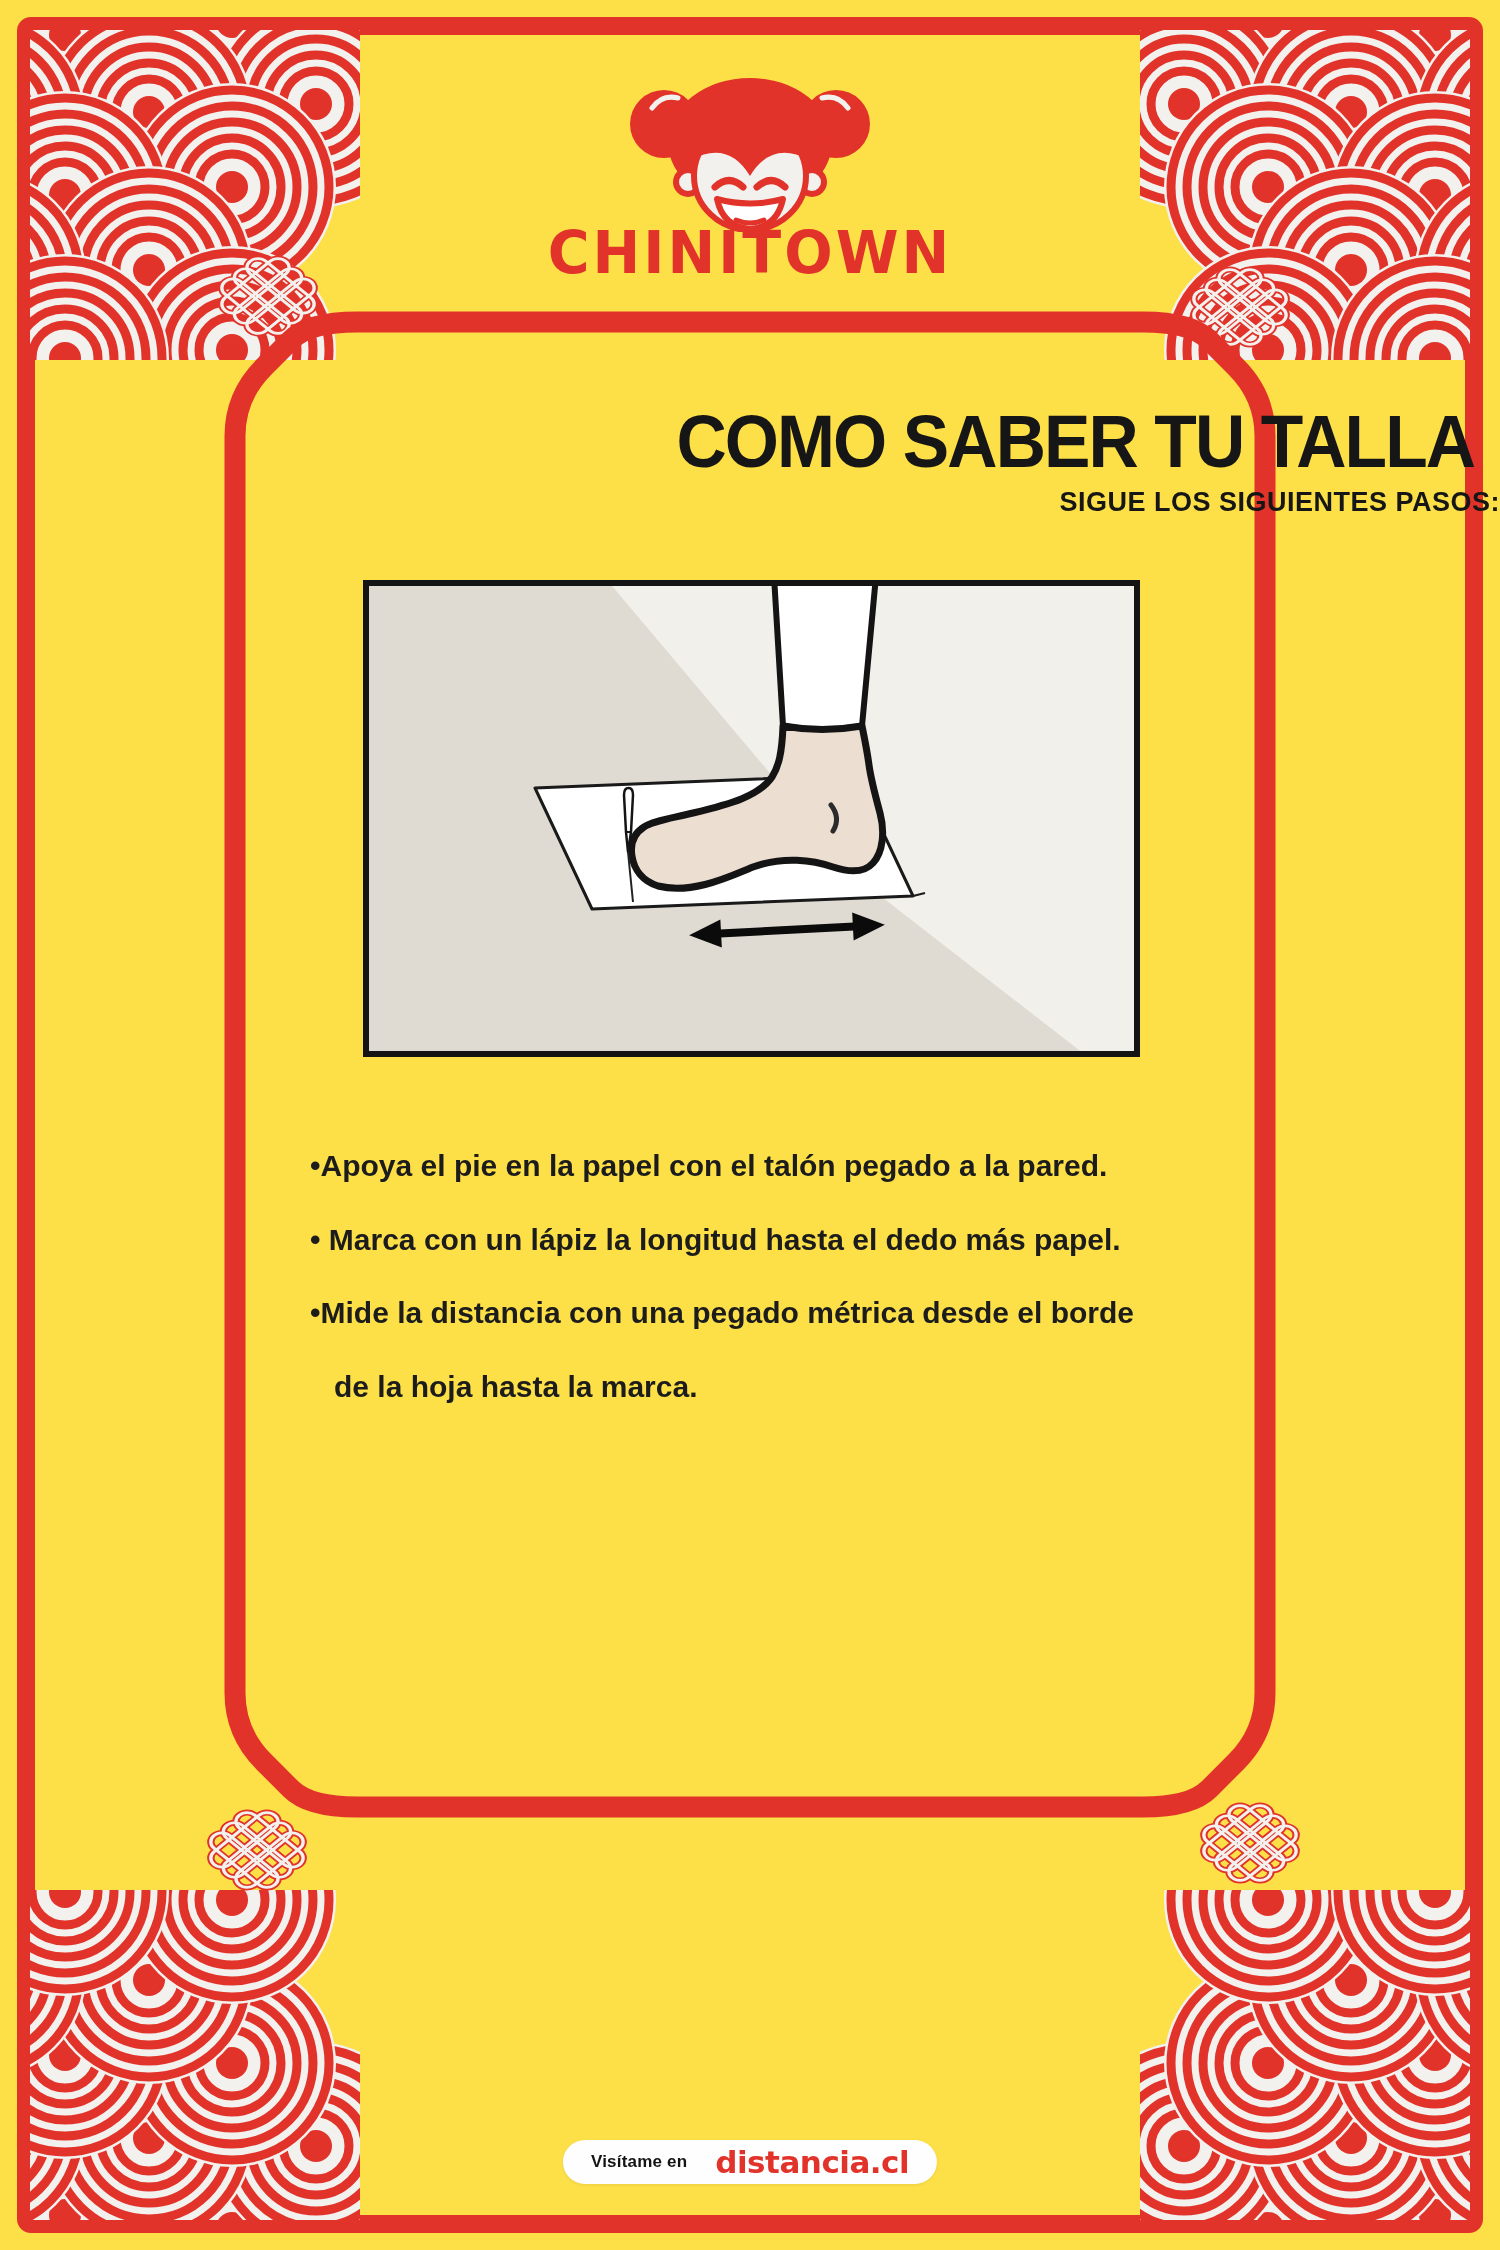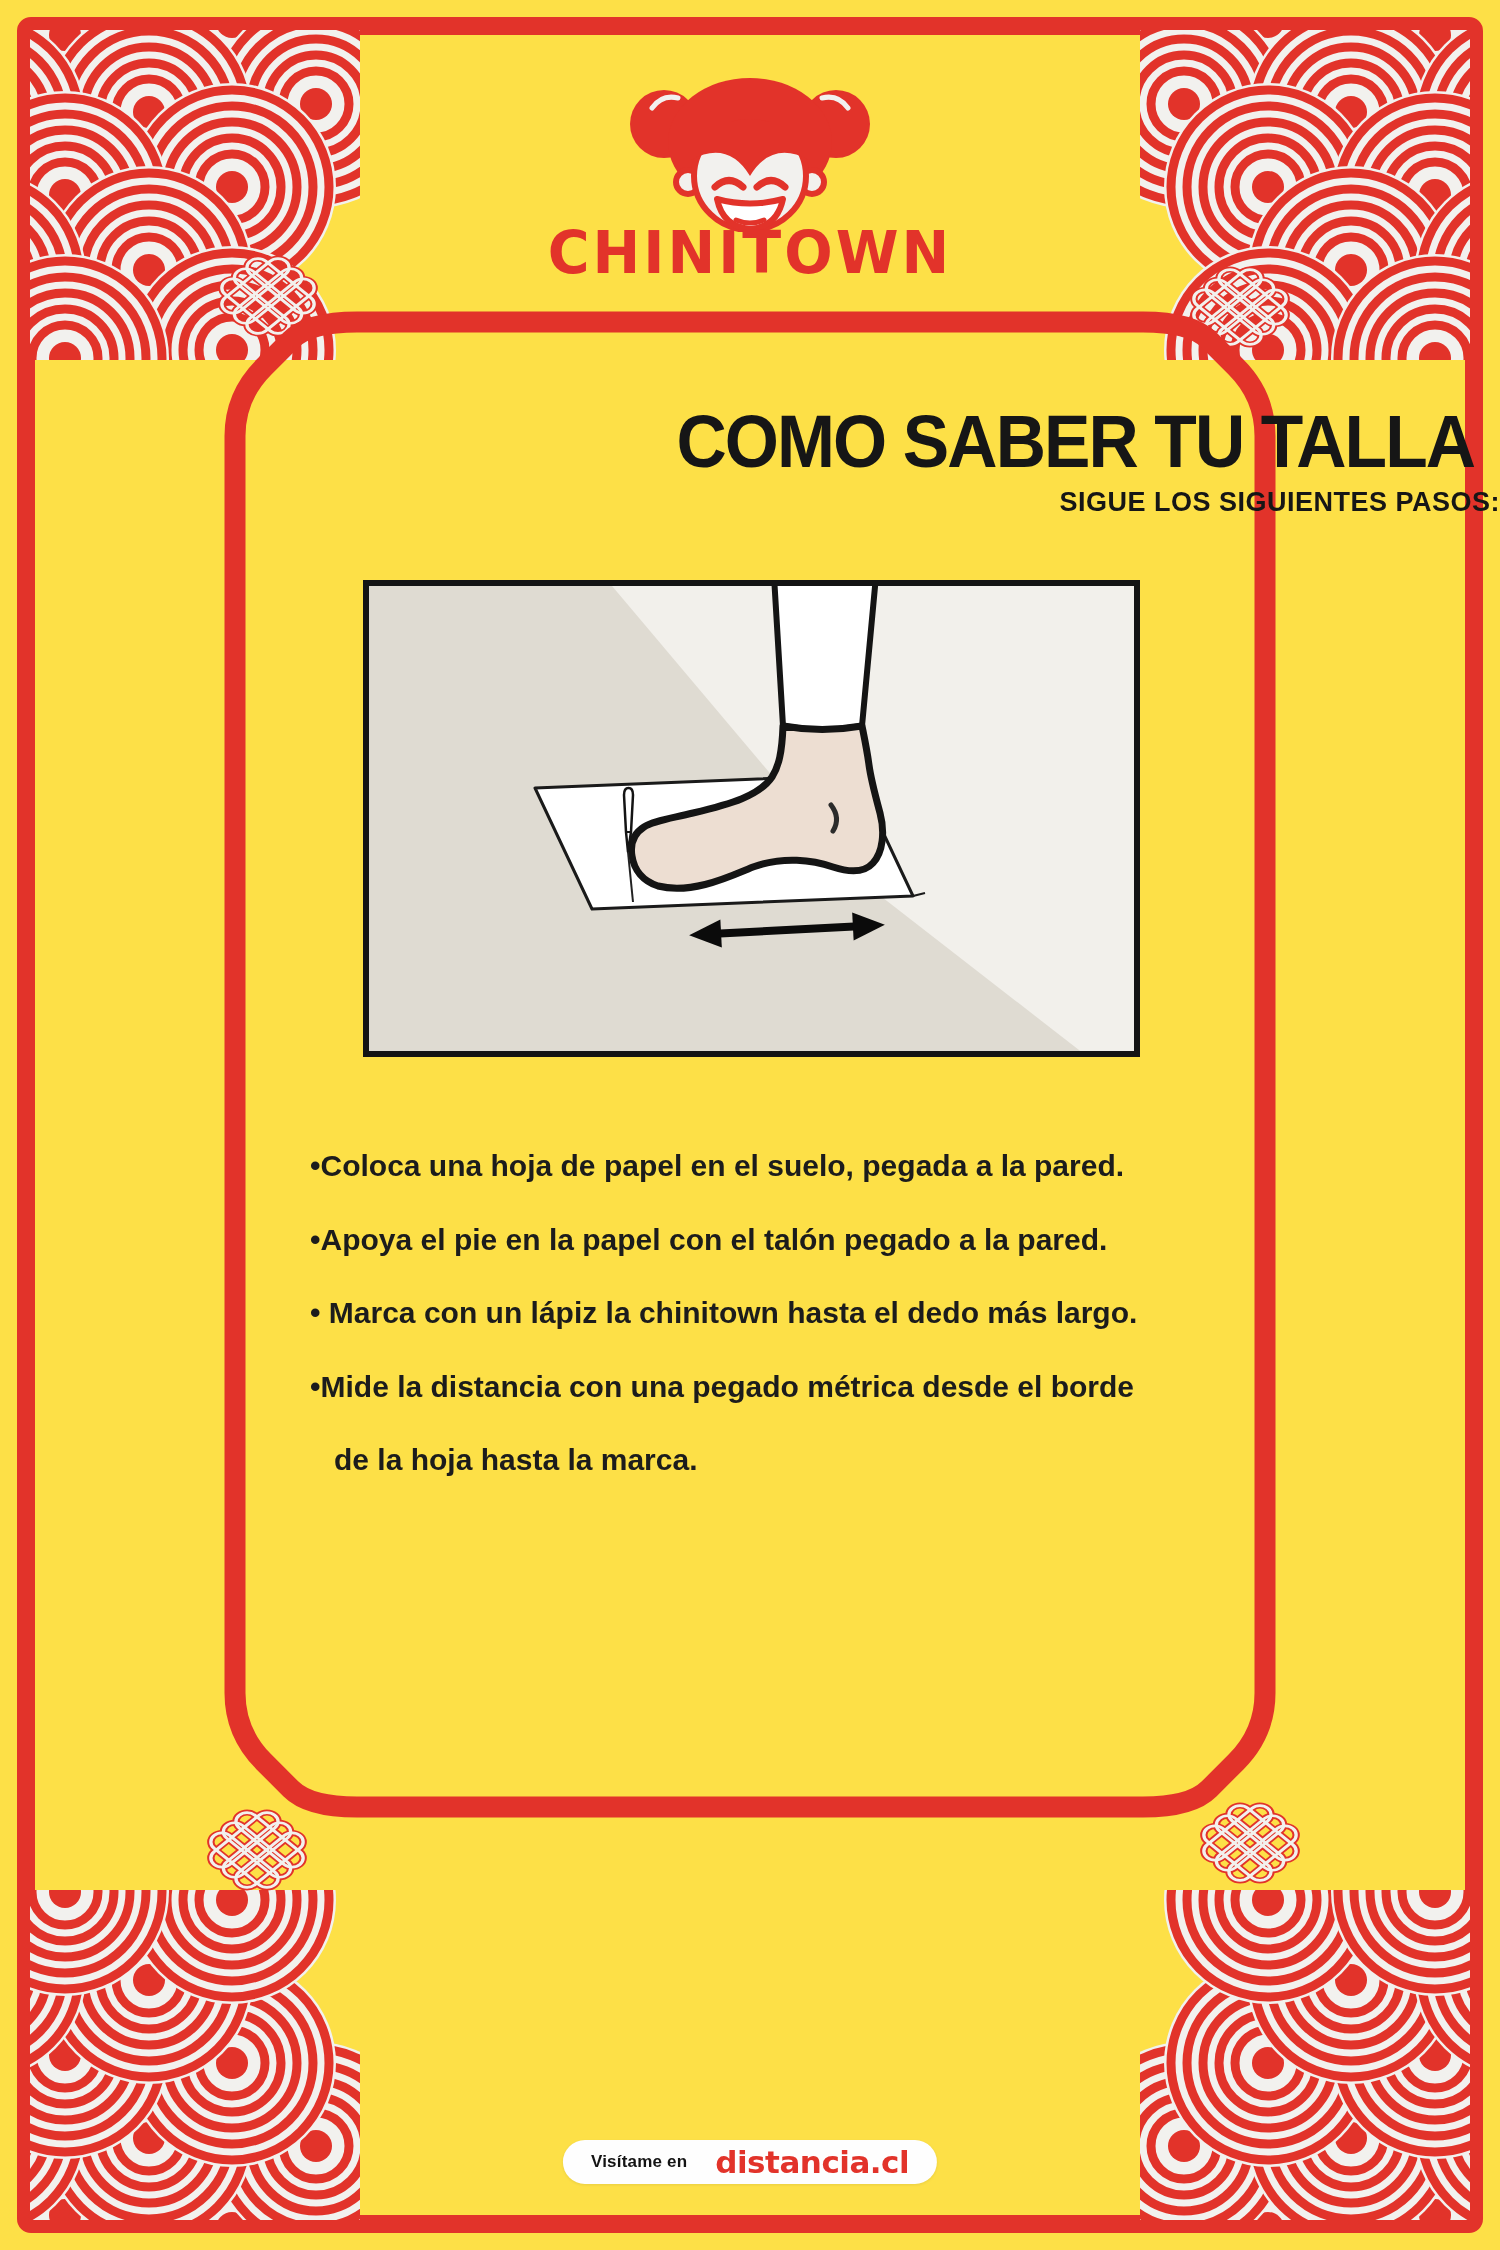--- a/index.html
+++ b/index.html
@@ -179,23 +179,22 @@
 
       <g transform="rotate(-3 424 350)">
         <line x1="352" y1="350" x2="496" y2="350" stroke="#0b0b0b" stroke-width="8"></line>
         <polygon points="326,350 358,336 358,364" fill="#0b0b0b"></polygon>
         <polygon points="522,350 490,336 490,364" fill="#0b0b0b"></polygon>
       </g>
     </svg>
   </div>
 
   <div id="steps" class="abs">
-    <div class="step-line">•Coloca una hoja de papel en el suelo, pegada a la pared.</div>
     <div class="step-line">•Apoya el pie en la papel con el talón pegado a la pared.</div>
-    <div class="step-line">• Marca con un lápiz la chinitown hasta el dedo más largo.</div>
+    <div class="step-line">• Marca con un lápiz la longitud hasta el dedo más papel.</div>
     <div class="step-line">•Mide la distancia con una pegado métrica desde el borde</div>
     <div class="step-line cont">de la hoja hasta la marca.</div>
   </div>
 
   <div id="footer-pill" class="abs">
     <span id="footer-prefix">Visítame en</span>
     <span id="footer-site">distancia.cl</span>
   </div>
 
 </div>

